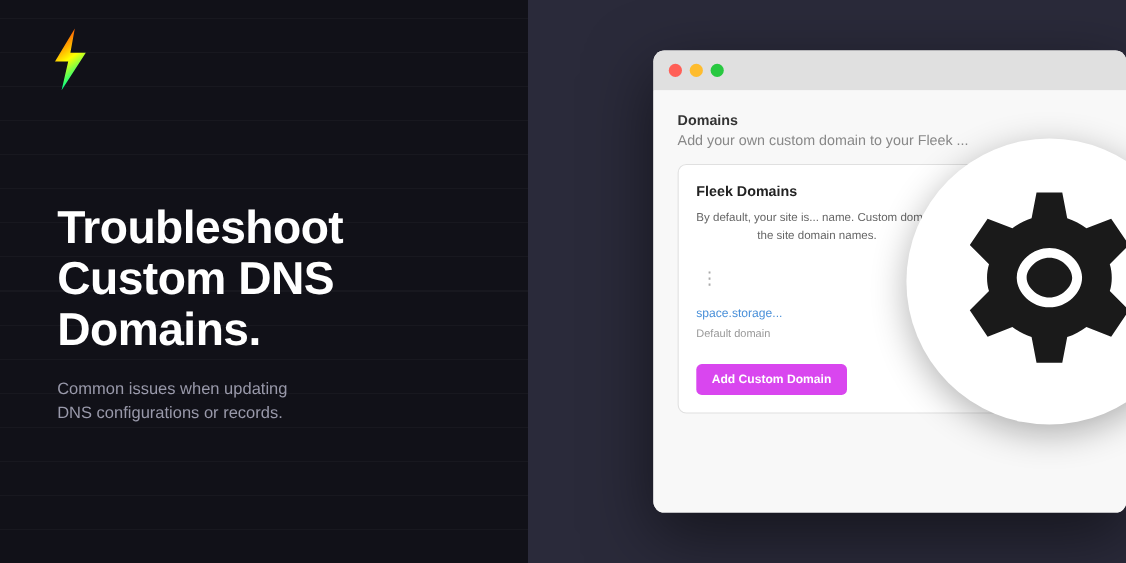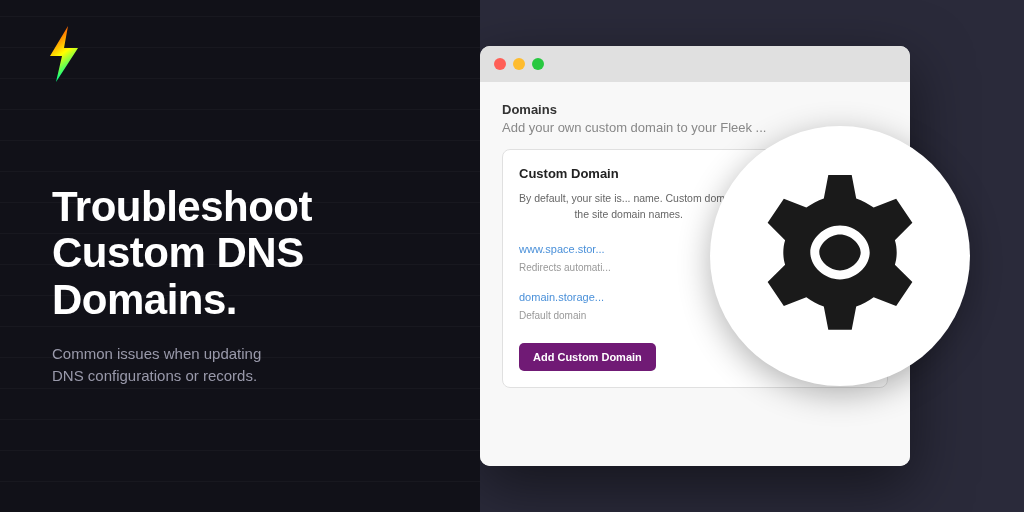--- a/index.html
+++ b/index.html
@@ -74,21 +74,21 @@
       max-width: 340px;
     }
 
     
     .right-panel {
       width: 544px;
       height: 512px;
       background: #2a2a3a;
       display: flex;
       align-items: center;
-      justify-content: flex-start;
+      justify-content: flex-end;
       position: relative;
       overflow: hidden;
     }
 
     
     .browser-window {
       width: 430px;
       height: 420px;
       background: #f0f0f0;
       border-radius: 10px;
@@ -211,21 +211,21 @@
     }
 
     .three-dots {
       color: #aaa;
       font-size: 16px;
       cursor: pointer;
       padding: 0 4px;
     }
 
     .add-domain-btn {
-      background: #701a75;
+      background: #d946ef;
       color: #ffffff;
       border: none;
       border-radius: 5px;
       padding: 8px 14px;
       font-size: 11px;
       font-weight: 600;
       cursor: pointer;
       display: inline-block;
     }
 
@@ -306,43 +306,39 @@
       <div class="browser-dot dot-yellow"></div>
       <div class="browser-dot dot-green"></div>
     </div>
 
     <div class="browser-content">
 
       <div class="domains-title">Domains</div>
       <div class="domains-subtitle">Add your own custom domain to your Fleek ...</div>
 
       <div class="custom-domains-box">
-        <div class="custom-domains-heading">Custom Domain</div>
+        <div class="custom-domains-heading">Fleek Domains</div>
 
         <p class="description-text">
           By default, your site is... name. Custom doma... &nbsp;&nbsp;&nbsp;&nbsp;&nbsp;&nbsp;&nbsp;&nbsp;&nbsp;&nbsp;&nbsp;&nbsp;&nbsp;&nbsp;&nbsp;&nbsp;&nbsp;&nbsp;&nbsp;the site domain names.
         </p>
 
         <ul class="domain-list">
 
 
           <li class="domain-item">
             <div class="domain-row">
-              <div>
-                <span class="domain-link">www.space.stor...</span>
-                <span class="domain-meta">Redirects automati...</span>
-              </div>
               <span class="three-dots">⋮</span>
             </div>
           </li>
 
           <li class="domain-item">
             <div class="domain-row">
               <div>
-                <span class="domain-link">domain.storage...</span>
+                <span class="domain-link">space.storage...</span>
                 <span class="domain-meta">Default domain</span>
               </div>
               <div style="display:flex;align-items:center;gap:6px;">
                 <span class="domain-badge domain-badge-dns">DNS Link</span>
                 <span class="three-dots">⋮</span>
               </div>
             </div>
           </li>
         </ul>
 

